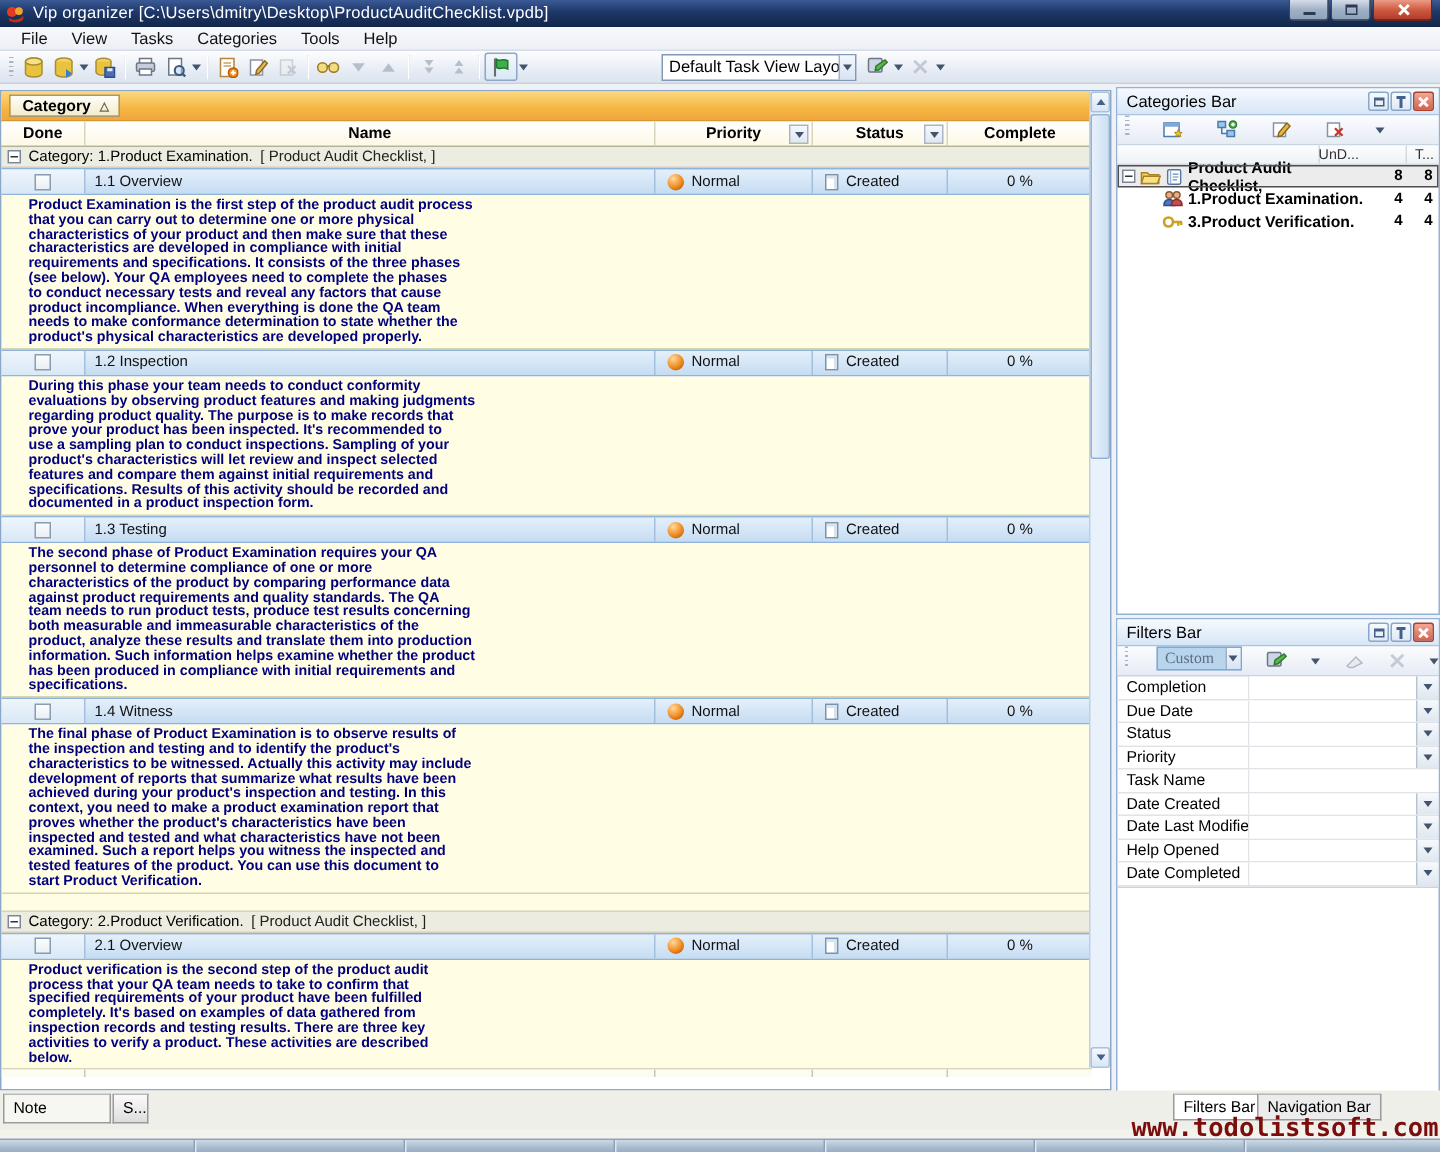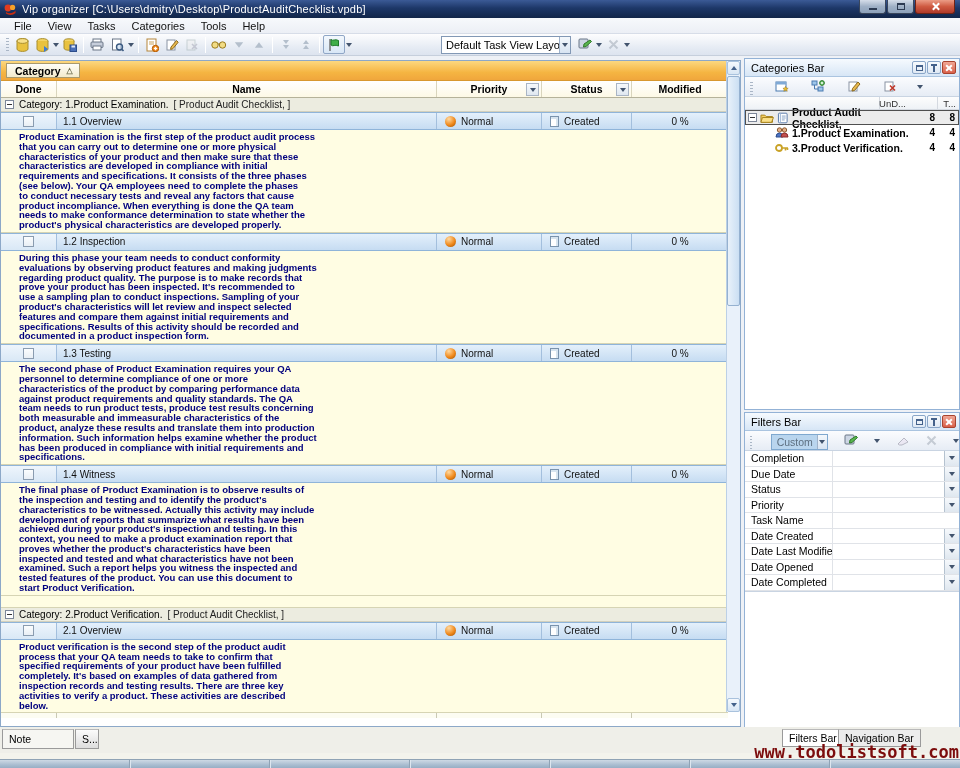--- a/index.html
+++ b/index.html
@@ -121,21 +121,21 @@
   .pbtn { width:14px; height:13px; border:1px solid #8aa6c8; border-radius:2px; margin-left:1px;
     background:linear-gradient(180deg,#f7fafd,#dfe9f4); display:flex; align-items:center; justify-content:center; }
   .pbtn.red { background:linear-gradient(180deg,#f0a795,#d9604a); border-color:#a8432f; }
   .g-restore { width:7px; height:6px; border:1px solid #44618a; border-top-width:2px; }
   .g-pin { width:2px; height:8px; background:#44618a; position:relative; }
   .g-pin:before { content:""; position:absolute; left:-2px; top:0; width:6px; height:2px; background:#44618a; }
   .g-close { position:relative; width:8px; height:8px; }
   .g-close:before,.g-close:after { content:""; position:absolute; left:3px; top:0; width:2px; height:8px; background:#fff; }
   .g-close:before { transform:rotate(45deg);} .g-close:after { transform:rotate(-45deg);}
   .ptool { height:20px; background:linear-gradient(180deg,#fbfcfe,#e6ecf5); border-bottom:1px solid #c9d4e2;
-    display:flex; align-items:flex-end; padding-left:2px; gap:16px; }
+    display:flex; align-items:flex-start; padding-left:2px; gap:16px;font-family:Liberation Serif, serif; }
 
   
   .treehdr { height:13px; display:flex; background:linear-gradient(180deg,#fdfdfd,#eef2f6);
     border-bottom:1px solid #d4d9e0; font-size:9.5px; color:#333;gap:28px; }
   .th-name { flex:1; } 
   .th-num { width:30px; border-left:1px solid #d4d9e0; padding-right:3px; display:flex; align-items:center; justify-content:flex-end; }
   .trow2 { height:15px; display:flex; align-items:center; font-size:10.5px; }
   .tr-main { flex:1; display:flex; align-items:center; gap:3px; height:100%; padding-left:3px; }
   .tr-num { width:30px; text-align:right; padding-right:4px; font-weight:bold; font-size:10px; }
   .sel { background:#ececec; outline:1px solid #4f4f4f; outline-offset:-1px; font-weight:bold; }
@@ -359,21 +359,21 @@
           <div class="tri-dn"></div>
         </div>
     </div>
     <div class="hcell" style="width:90px">
       <span>Status</span>
       <div class="hdd">
           <div class="tri-dn"></div>
         </div>
     </div>
     <div class="hcell" style="width:97px">
-        <span>Modified</span>
+        <span>Complete</span>
       </div>
   </div>
 
   <div class="gridbody" style="width:727px;">
 
     <div class="grow">
       <span class="expbox"></span>
       <span>Category: 1.Product Examination.</span>
       <span class="suffix">[ Product Audit Checklist, ]</span>
     </div>
@@ -738,21 +738,21 @@
           </div>
       </div>
       <div class="frow">
         <div class="fl">Date Last Modified</div>
         <div class="fv"></div>
         <div class="fdd">
             <div class="tri-dn"></div>
           </div>
       </div>
       <div class="frow">
-        <div class="fl">Date Opened</div>
+        <div class="fl">Help Opened</div>
         <div class="fv"></div>
         <div class="fdd">
             <div class="tri-dn"></div>
           </div>
       </div>
       <div class="frow">
         <div class="fl">Date Completed</div>
         <div class="fv"></div>
         <div class="fdd">
             <div class="tri-dn"></div>

